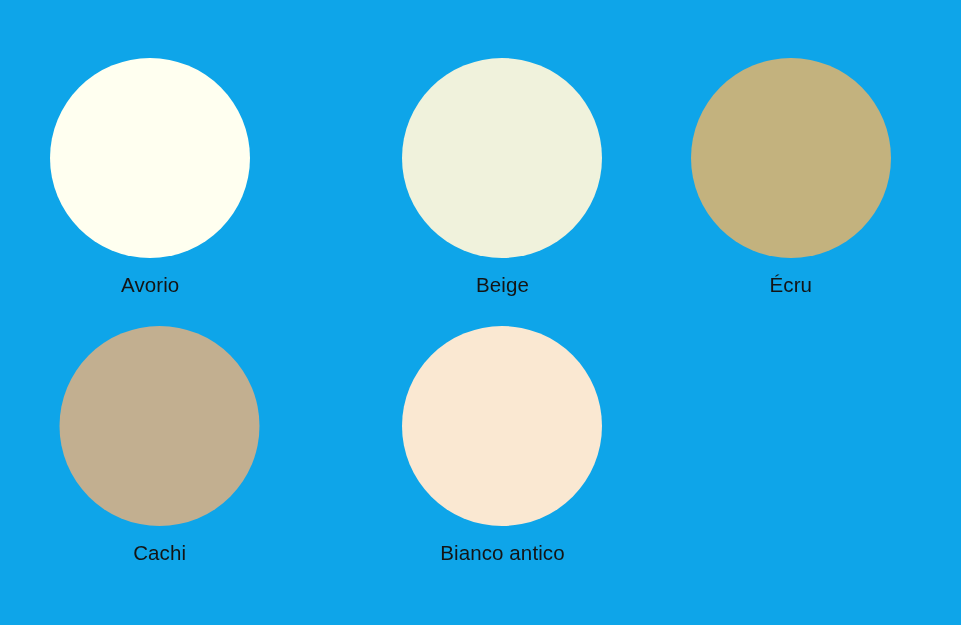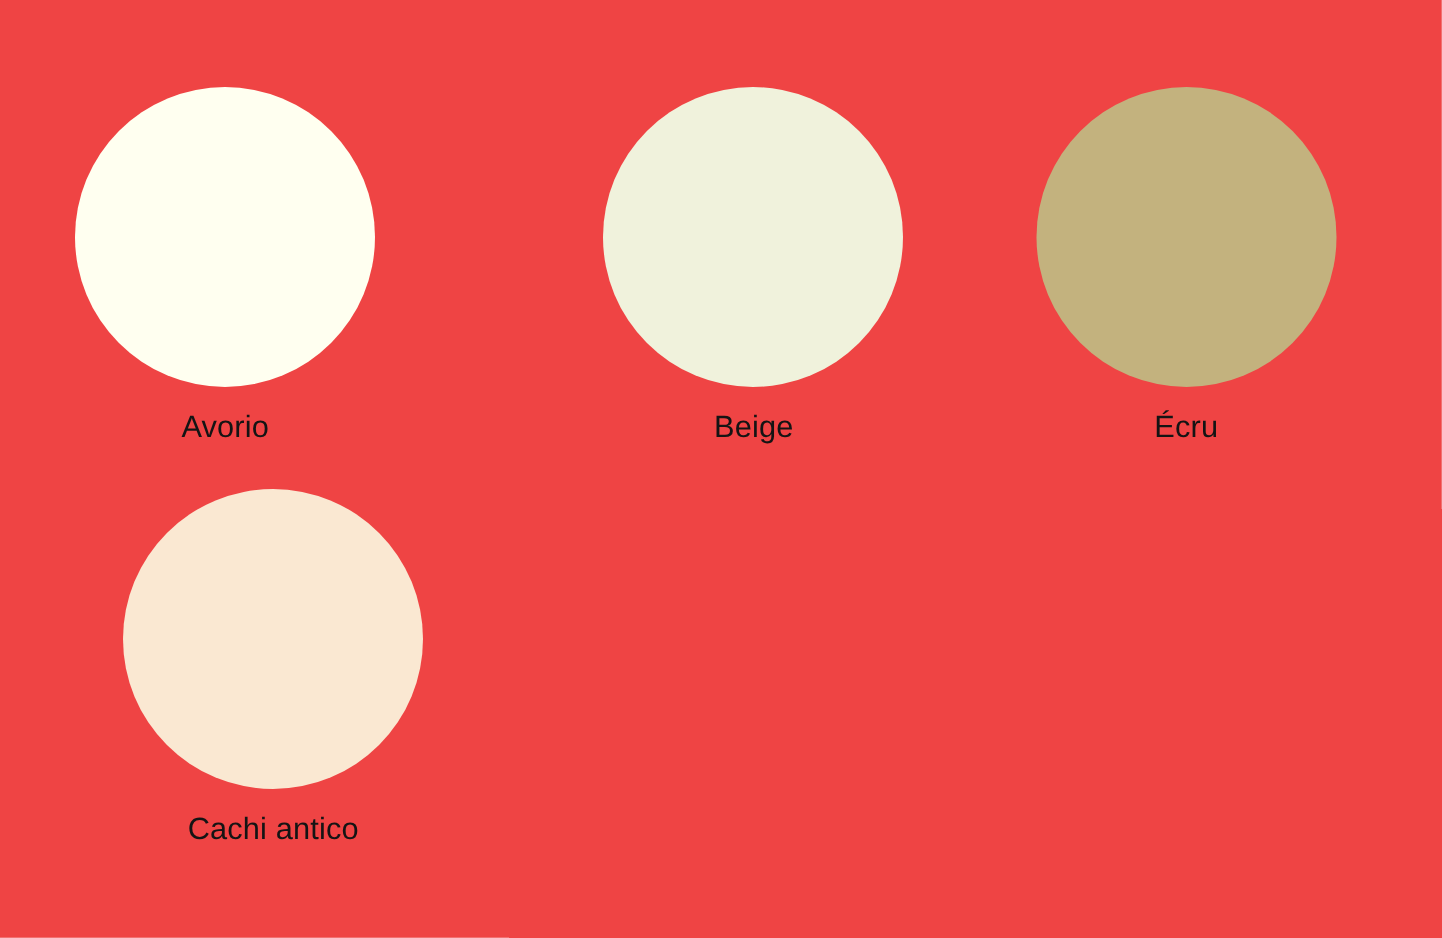--- a/index.html
+++ b/index.html
@@ -69,39 +69,43 @@
     letter-spacing: 0.1px;
   }
   
   .nudge-col1 { transform: translateX(-10px); }
   .nudge-col2 { transform: translateX(-0.5px); }
   .nudge-col3 { transform: translateX(22px); }
 </style>
 </head>
 <body style="background-color: rgb(250, 248, 248);">
 
-<div id="palette-board" style="background-color: #ef4444;">
+<div id="palette-board" style="background-color: #0ea5e9;">
   <div class="swatch-grid">
 
     <div class="swatch-cell nudge-col1">
       <div class="swatch-circle" style="background-color: rgb(255, 255, 240); width: 200px; height: 200px;"></div>
       <div class="swatch-label" style="color: rgb(20, 20, 20);">Avorio</div>
     </div>
 
 
     <div class="swatch-cell nudge-col3">
       <div class="swatch-circle" style="background-color: rgb(240, 242, 220); width: 200px; height: 200px;"></div>
       <div class="swatch-label" style="color: rgb(20, 20, 20);">Beige</div>
     </div>
 
     <div class="swatch-cell nudge-col1">
       <div class="swatch-circle" style="background-color: rgb(195, 178, 126); width: 200px; height: 200px;"></div>
       <div class="swatch-label" style="color: rgb(20, 20, 20);">Écru</div>
     </div>
 
+    <div class="swatch-cell nudge-col2">
+      <div class="swatch-circle" style="background-color: rgb(194, 175, 144); width: 200px; height: 200px;"></div>
+      <div class="swatch-label" style="color: rgb(20, 20, 20);">Cachi</div>
+    </div>
 
     <div class="swatch-cell nudge-col3">
       <div class="swatch-circle" style="background-color: rgb(250, 232, 210); width: 200px; height: 200px;"></div>
-      <div class="swatch-label" style="color: rgb(20, 20, 20);">Cachi antico</div>
+      <div class="swatch-label" style="color: rgb(20, 20, 20);">Bianco antico</div>
     </div>
 
   </div>
 </div>
 
 </body></html>

